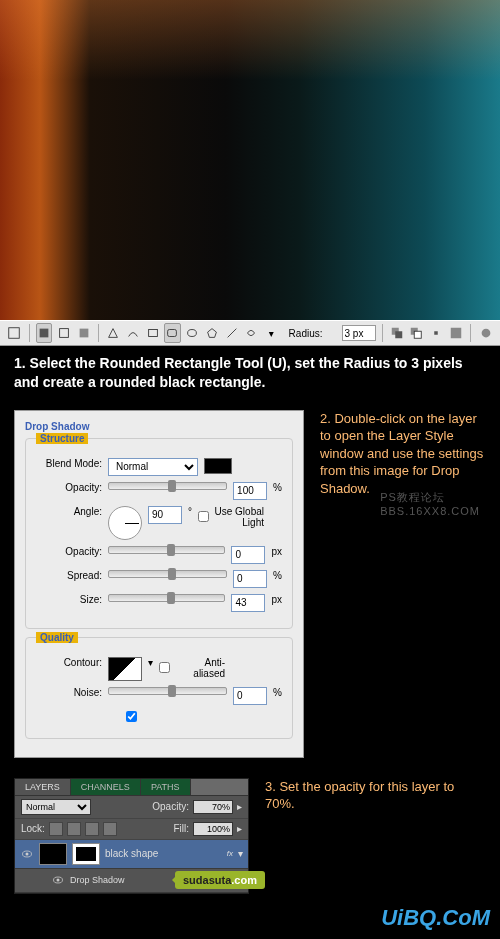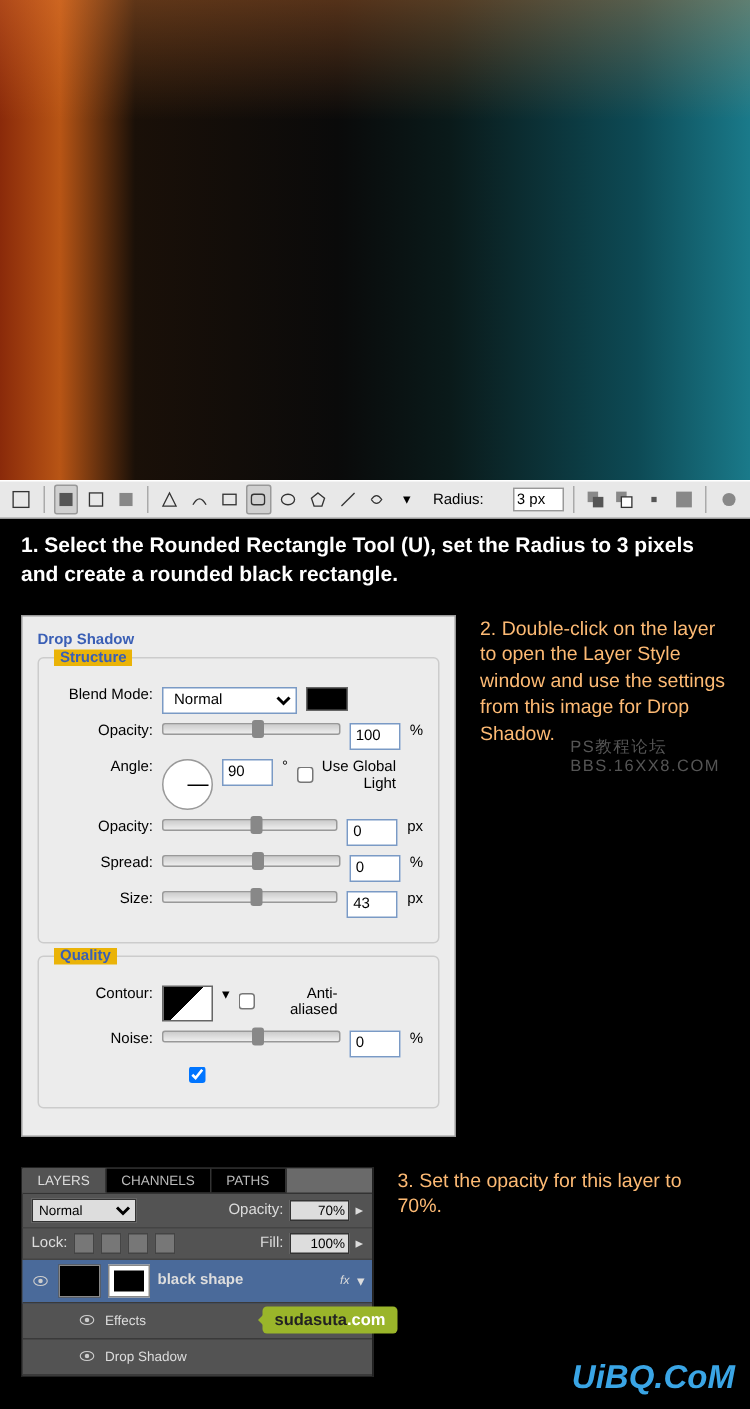--- a/index.html
+++ b/index.html
@@ -27,21 +27,21 @@
 .swatch{width:28px;height:16px;background:#000;border:1px solid #666}
 .angle{width:34px;height:34px;border:1px solid #999;border-radius:50%;background:#fff;position:relative}
 .angle::after{content:'';position:absolute;width:14px;height:1px;background:#000;top:50%;left:50%;transform-origin:left}
 .contour-sw{width:34px;height:24px;border:1px solid #666;background:linear-gradient(135deg,#000 0%,#000 50%,#fff 50%,#fff 100%)}
 .cb{display:flex;align-items:center;gap:4px;font-size:10px}
 .cb input{width:11px;height:11px}
 .watermark{position:absolute;top:490px;right:20px;color:#555;font-size:11px;letter-spacing:1px}
 .layers-panel{background:#535353;width:235px;border:1px solid #222;font-size:10px;color:#ddd}
 .lp-tabs{display:flex;background:#6a6a6a;border-bottom:1px solid #333}
 .lp-tab{padding:3px 10px;font-size:9px;background:#535353;border-right:1px solid #333}
-.lp-tab.off{background:#000000;color:#bbb}
+.lp-tab.off{background:#14532d;color:#bbb}
 .lp-row{display:flex;align-items:center;padding:3px 6px;gap:4px;border-bottom:1px solid #444}
 .lp-row select{height:16px;font-size:9px;background:#ddd;border:1px solid #333;width:70px}
 .lp-rowi{width:40px;height:14px;font-size:9px;background:#ddd;border:1px solid #333;text-align:right;padding-right:2px}
 .lock-ico{width:14px;height:14px;background:#777;display:inline-block;border:1px solid #444}
 .layer{display:flex;align-items:center;padding:3px 5px;border-bottom:1px solid #3a3a3a;gap:5px;min-height:24px}
 .layer.sel{background:#4a6a9a}
 .eye{width:14px;height:14px;display:flex;align-items:center;justify-content:center}
 .eye svg{width:12px;height:12px;fill:#ccc}
 .thumb{width:28px;height:22px;border:1px solid #888;background:#fff}
 .thumb.blk{background:#000}
@@ -261,32 +261,23 @@
     </div>
     <div class="layer sel">
       <span class="eye">
           <svg viewBox="0 0 16 16">
             <ellipse cx="8" cy="8" rx="6" ry="4" fill="none" stroke="#ccc"></ellipse>
             <circle cx="8" cy="8" r="2" fill="#ccc"></circle>
           </svg>
         </span>
       <div class="thumb blk"></div>
       <div class="mask"></div>
-      <span style="font-weight:bold">black shape</span>
+      <span style="font-weight:normal">black shape</span>
       <span class="fx">fx</span>
       <span>▾</span>
-    </div>
-    <div class="layer sublayer">
-      <span class="eye">
-          <svg viewBox="0 0 16 16">
-            <ellipse cx="8" cy="8" rx="6" ry="4" fill="none" stroke="#ccc"></ellipse>
-            <circle cx="8" cy="8" r="2" fill="#ccc"></circle>
-          </svg>
-        </span>
-      <span>Effects</span>
     </div>
     <div class="layer sublayer">
       <span class="eye">
           <svg viewBox="0 0 16 16">
             <ellipse cx="8" cy="8" rx="6" ry="4" fill="none" stroke="#ccc"></ellipse>
             <circle cx="8" cy="8" r="2" fill="#ccc"></circle>
           </svg>
         </span>
       <span>Drop Shadow</span>
     </div>

